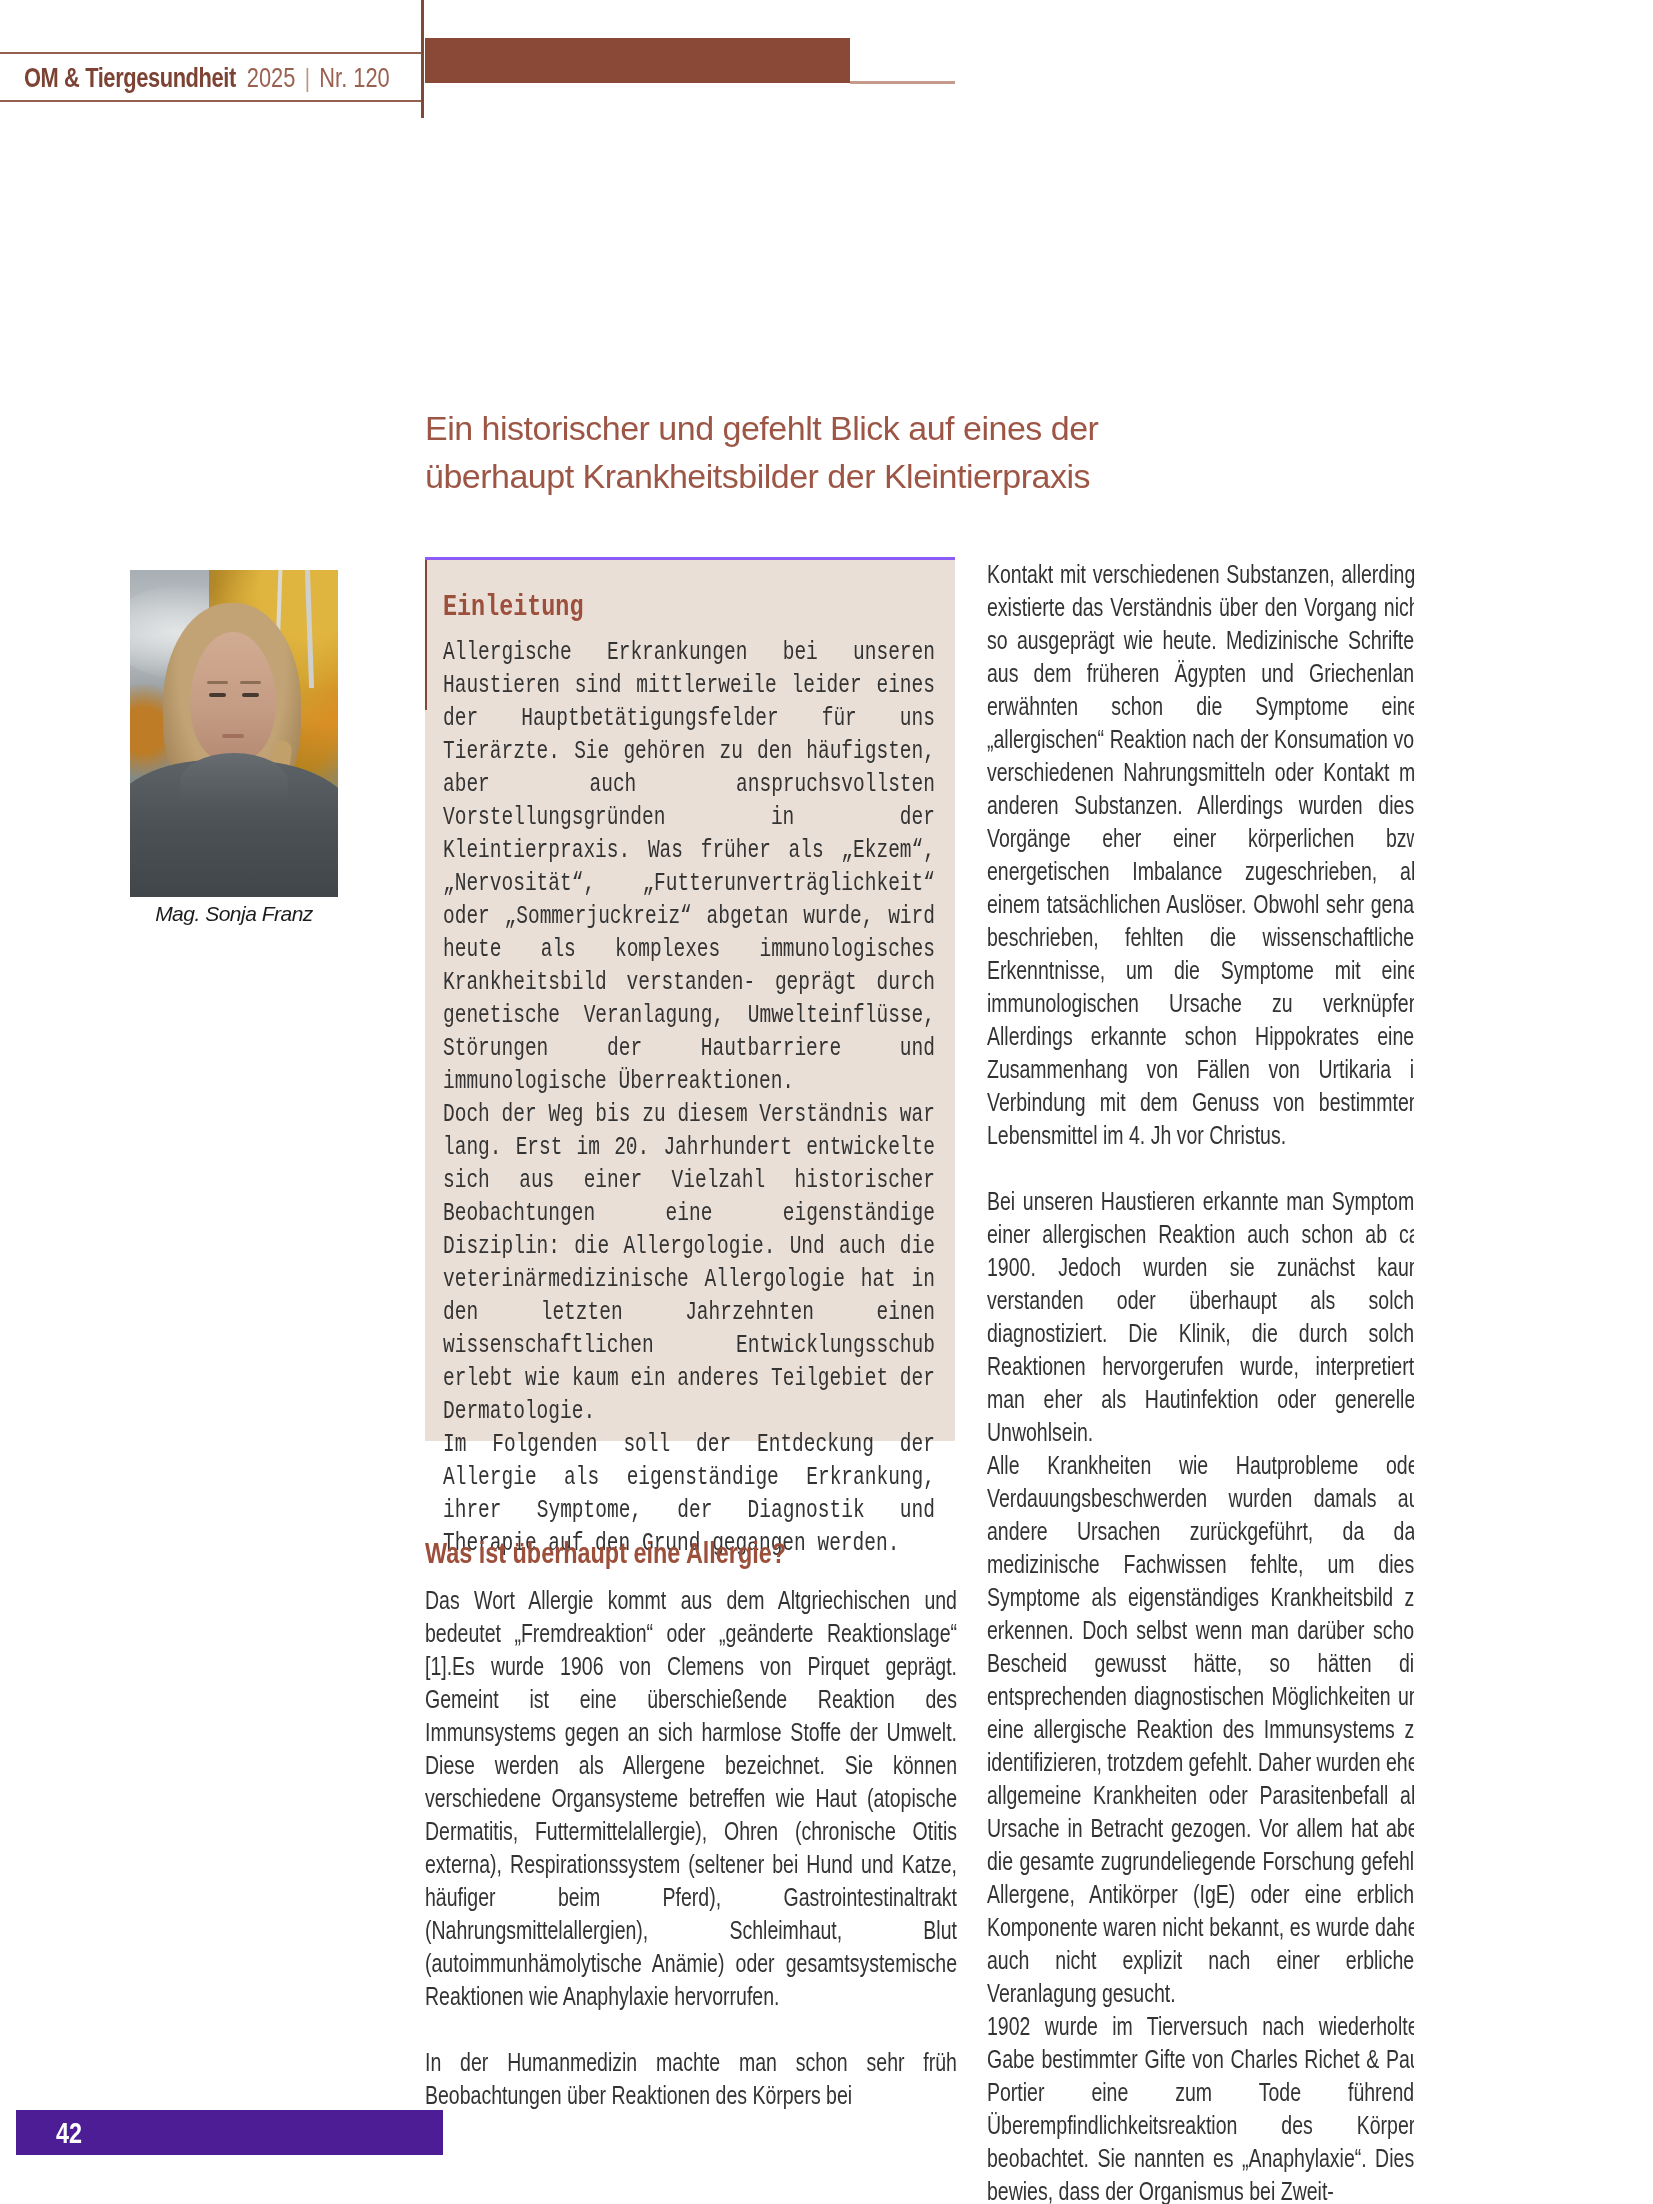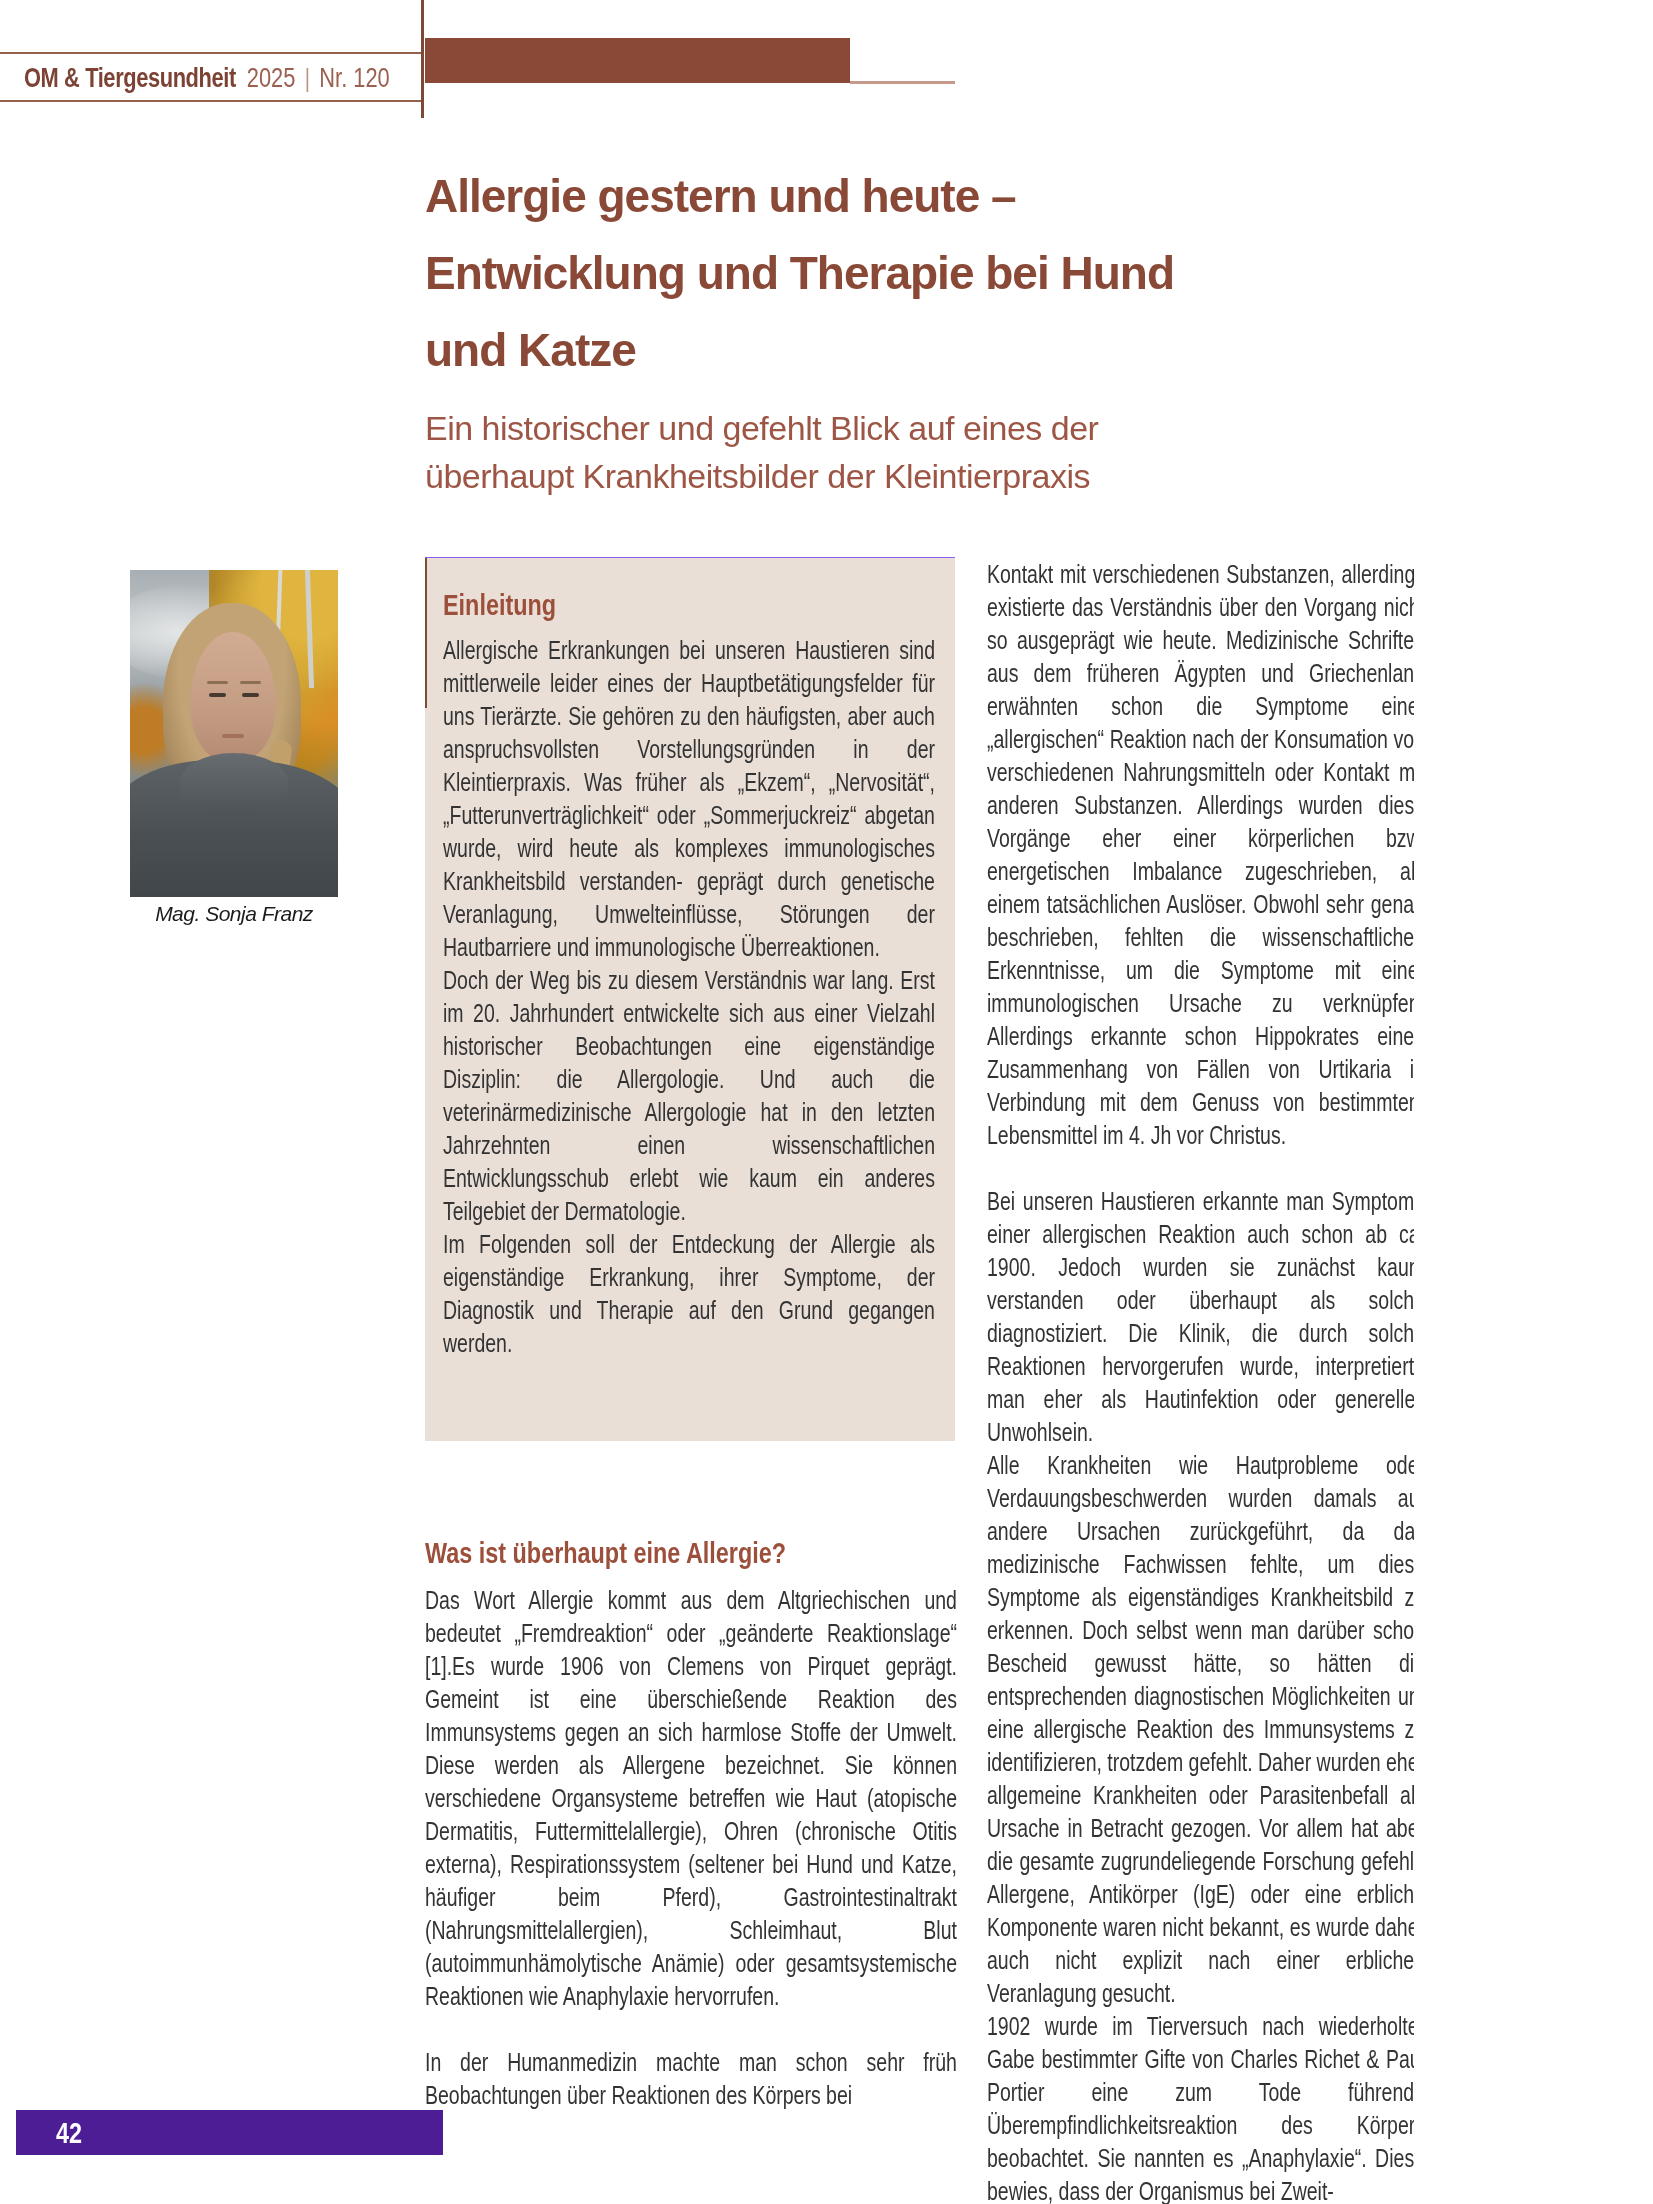--- a/index.html
+++ b/index.html
@@ -60,22 +60,22 @@
   .ph-jacket{left:-8%;top:58%;width:116%;height:48%;
              border-radius:42% 46% 0 0 / 34% 38% 0 0;
              background:linear-gradient(180deg,#5c6266 0%,#4a5054 45%,#3d4347 100%);}
   .ph-collar{left:24%;top:56%;width:52%;height:18%;border-radius:50% 50% 30% 30%;
              background:linear-gradient(180deg,#666c70,#4e5458);}
   .caption{position:absolute;left:118px;top:902px;width:232px;text-align:center;
            font-size:21px;font-weight:normal;font-style:italic;color:#1c1c1c;letter-spacing:-0.5px;}
 
   
   .intro-box{position:absolute;left:425px;top:557px;width:530px;height:884px;
-             background:#eadfd7;border-top:1px solid #8b5cf6;box-sizing:border-box;
-             padding:30px 20px 0 18px;}
+             background:#eadfd7;border-top:3px solid #8b5cf6;box-sizing:border-box;
+             padding:30px 20px 0 18px;font-family:Liberation Mono, monospace;}
   .intro-box::before{content:"";position:absolute;left:0;top:0;width:2px;height:150px;background:#7d4a3a;}
   .box-heading{font-size:30px;font-weight:bold;color:#9c4f3a;margin:0 0 12px 0;}
   .bodytext p{margin:0;font-size:25px;line-height:33px;text-align:justify;color:#333;}
   .bodytext p.gap{margin-top:33px;}
 
   
   .col-left{position:absolute;left:425px;top:1536px;width:532px;}
   .sec-heading{font-size:30px;font-weight:bold;color:#9c4f3a;margin:0 0 14px 0;}
   .col-right{position:absolute;left:987px;top:558px;width:438px;}
 
@@ -96,25 +96,20 @@
     <div class="row cond">
       <span class="brand">OM &amp; Tiergesundheit</span>
       <span class="myear">2025</span>
       <span class="mdiv">|</span>
       <span class="missue">Nr. 120</span>
     </div>
   </div>
   <div class="top-bar"></div>
   <div class="top-bar-tail"></div>
 
-  <div class="title">
-    <div>Allergie gestern und heute –</div>
-    <div>Entwicklung und Therapie bei Hund</div>
-    <div>und Katze</div>
-  </div>
   <div class="subtitle">
     <div>Ein historischer und gefehlt Blick auf eines der</div>
     <div>überhaupt Krankheitsbilder der Kleintierpraxis</div>
   </div>
 
   <div class="photo">
     <div class="ph-cloud"></div>
     <div class="ph-foliage-r"></div>
     <div class="ph-foliage-l"></div>
     <div class="ph-trunk1"></div>

